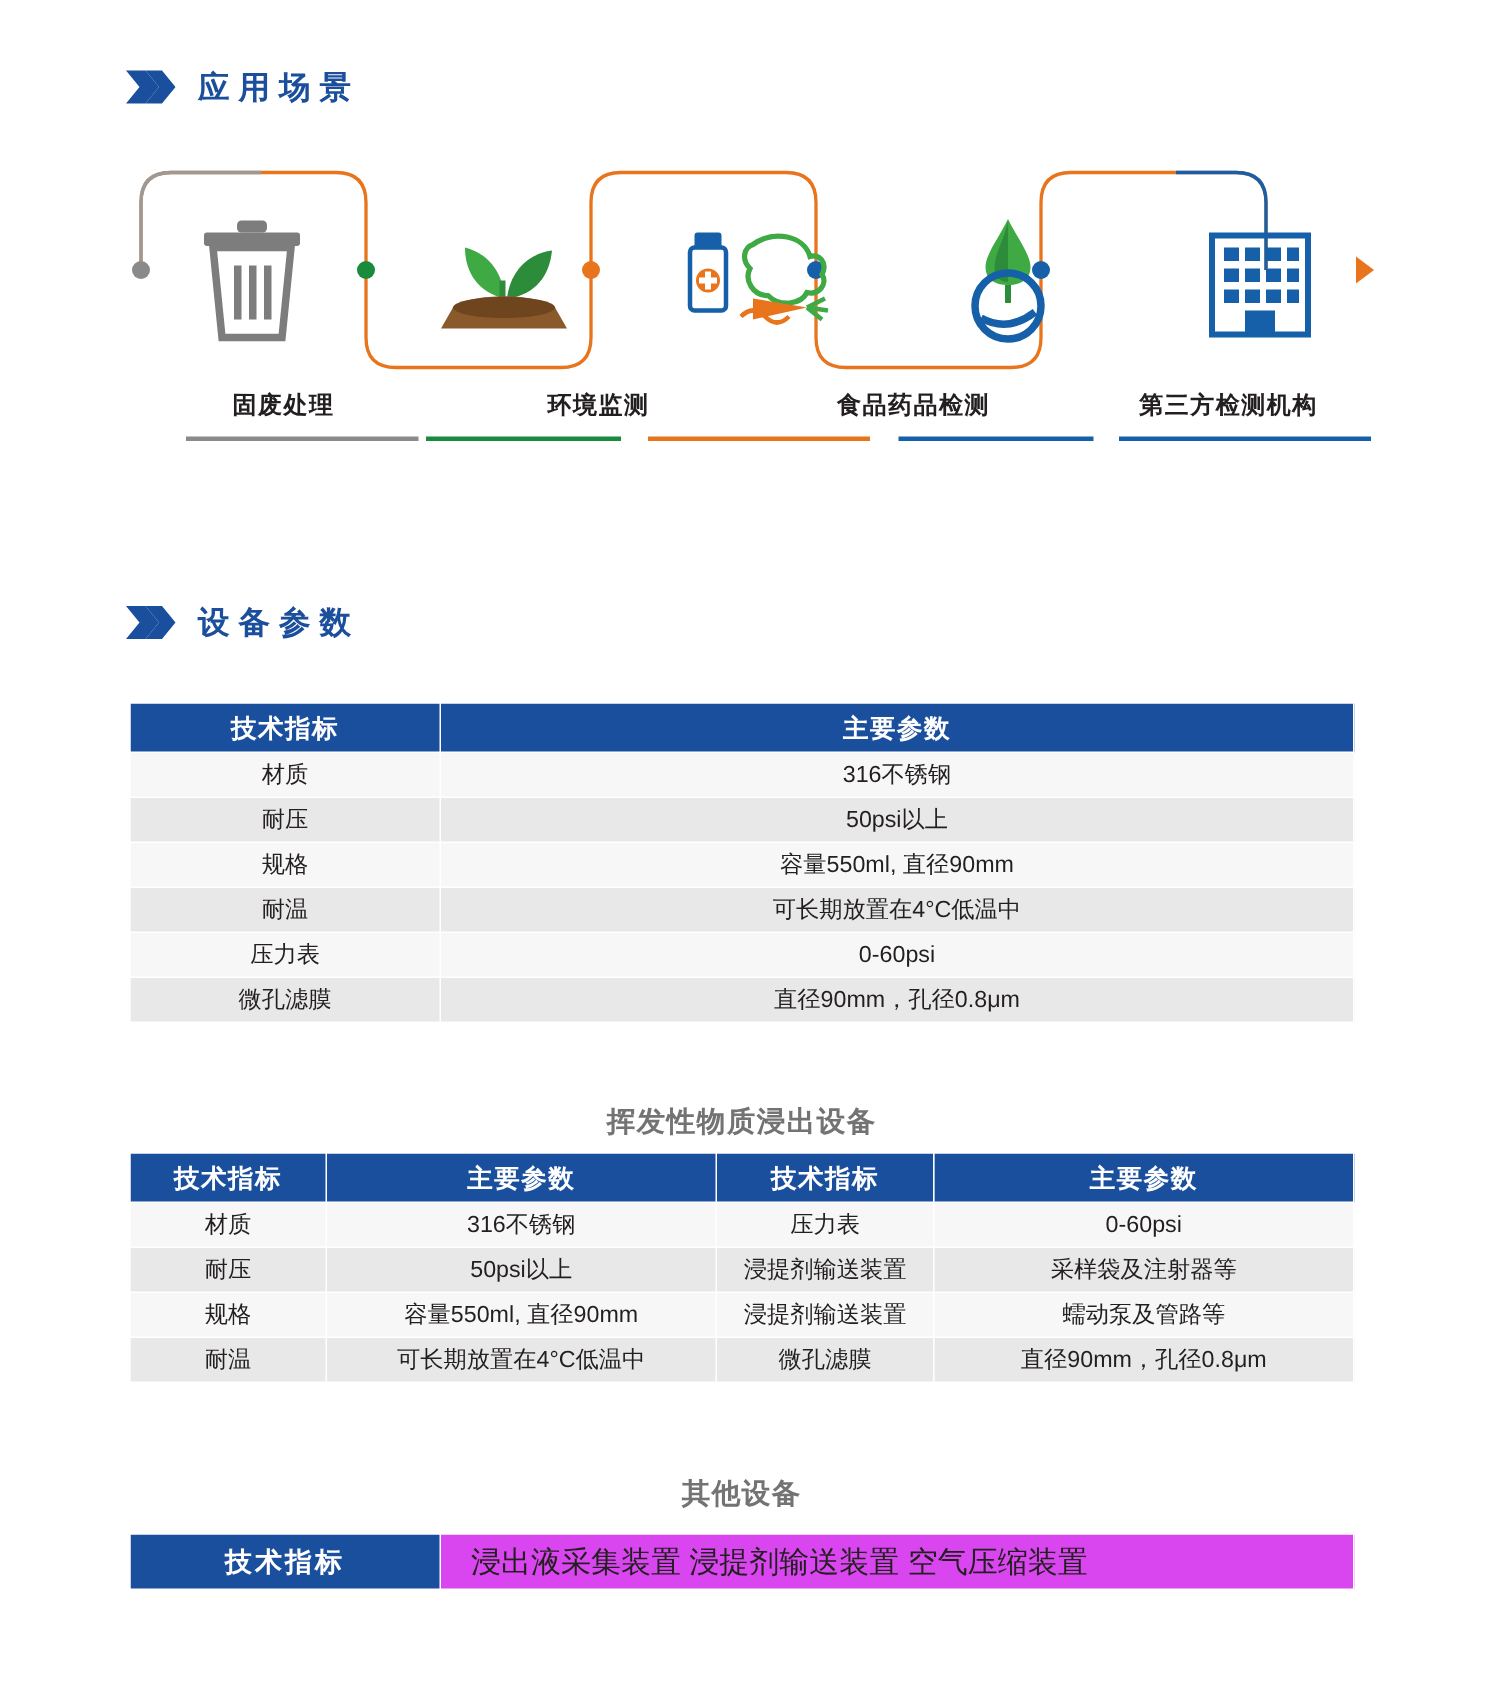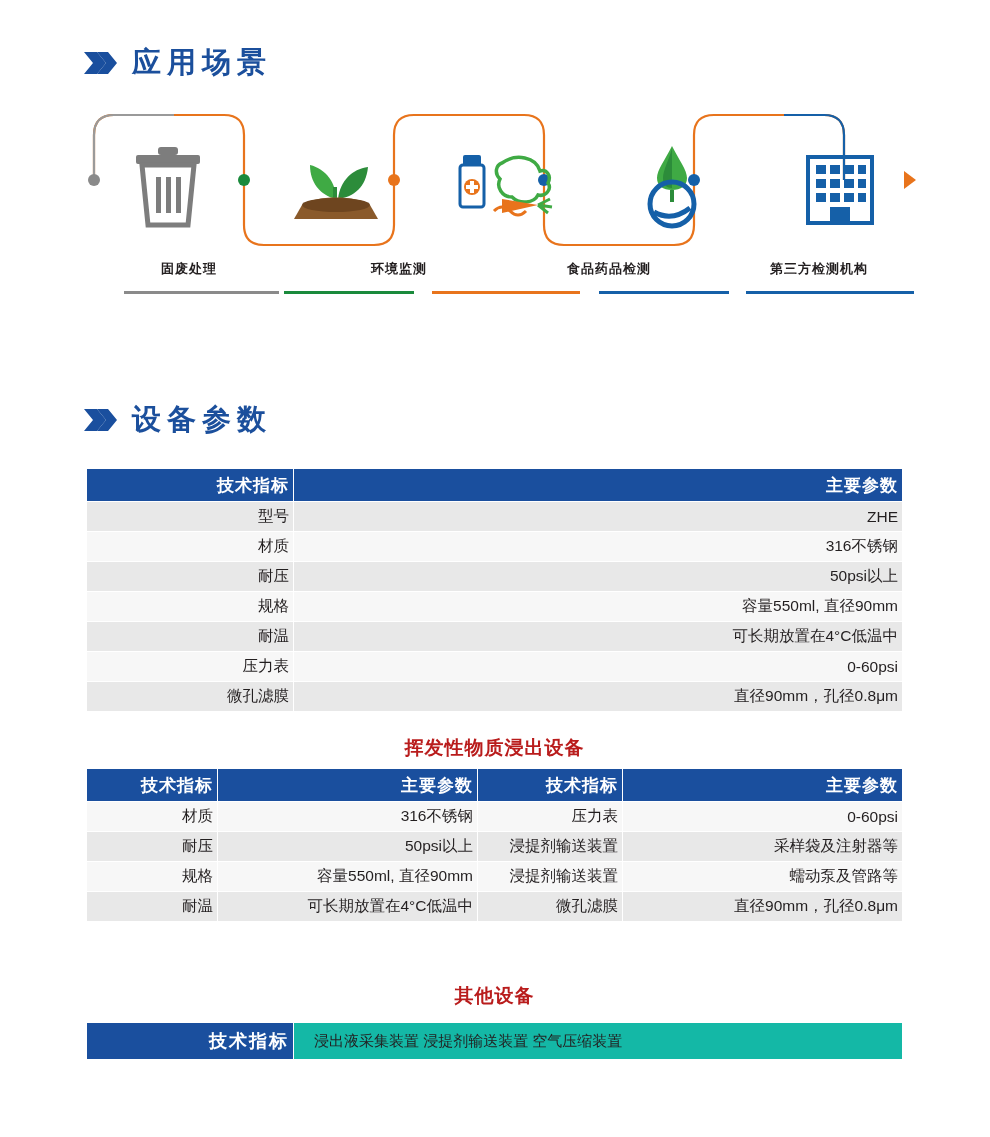--- a/index.html
+++ b/index.html
@@ -23,21 +23,21 @@
     gap: 14px;
   }
   .head-arrow {
     width: 34px;
     height: 30px;
     position: relative;
     flex: none;
   }
   .head-arrow svg { display:block; }
   .head-title {
-    font-size: 29px;
+    font-size: 21px;
     font-weight: bold;
     color: #1b4f9c;
     letter-spacing: 6px;
   }
 
   #applications-head { position: absolute; left: 84px; top: 43px; }
   #params-head       { position: absolute; left: 84px; top: 400px; }
 
   
   #scenario-band {
@@ -67,21 +67,21 @@
   .scenario-labels {
     position: absolute;
     left: 0;
     top: 155px;
     width: 840px;
     display: flex;
   }
   .scn-label {
     flex: 1 1 0;
     text-align: center;
-    font-size: 13px;
+    font-size: 16px;
     font-weight: bold;
     color: #231f20;
     padding-bottom: 8px;
     letter-spacing: 1px;
   }
   .scn-label span.txt { display:inline-block; }
   .scn-underline {
     position: absolute;
     top: 186px;
     height: 3px;
@@ -90,21 +90,21 @@
   
   table {
     border-collapse: collapse;
     width: 817px;
     position: absolute;
     table-layout: fixed;
   }
   table td, table th {
     border: 1px solid #ffffff;
     font-size: 15.5px;
-    text-align: right;
+    text-align: center;
     height: 29px;
     padding: 0 4px;
     color: #231f20;
   }
   thead th {
     background: #1a4f9e;
     color: #ffffff;
     font-weight: bold;
     font-size: 17px;
     height: 32px;
@@ -116,21 +116,21 @@
   #table-main { left: 86px; top: 468px; }
   #table-main col.c1 { width: 207px; }
 
   .sub-title {
     position: absolute;
     width: 817px;
     left: 86px;
     text-align: center;
     font-size: 19px;
     font-weight: bold;
-    color: #b91c1c;
+    color: #737373;
     letter-spacing: 1px;
   }
   #vol-title { top: 735px; }
   #other-title { top: 983px; }
 
   #table-vol { left: 86px; top: 768px; }
   #table-vol col.c1 { width: 131px; }
   #table-vol col.c2 { width: 260px; }
   #table-vol col.c3 { width: 145px; }
 
@@ -138,25 +138,25 @@
   #table-other col.c1 { width: 207px; }
   #table-other th.lbl {
     background: #1a4f9e;
     color: #fff;
     font-size: 18px;
     font-weight: bold;
     height: 36px;
     letter-spacing: 2px;
   }
   #table-other td.val {
-    background: #14b8a6;
+    background: #d946ef;
     text-align: left;
     padding-left: 20px;
     height: 36px;
-    font-size: 15px;
+    font-size: 20px;
   }
 </style>
 </head>
 <body>
 
 <div class="section-head" id="applications-head">
   <span class="head-arrow">
     <svg width="34" height="30" viewBox="0 0 34 30">
       <polygon points="0,4 13,4 22,15 13,26 0,26 9,15" fill="#1a4f9e"></polygon>
       <polygon points="13,4 24,4 33,15 24,26 13,26 22,15" fill="#1a4f9e"></polygon>
@@ -294,24 +294,20 @@
       <col class="c1">
       <col>
     </colgroup>
   <thead>
     <tr>
       <th>技术指标</th>
       <th>主要参数</th>
     </tr>
   </thead>
   <tbody>
-    <tr class="alt">
-        <td>型号</td>
-        <td>ZHE</td>
-      </tr>
     <tr class="plain">
         <td>材质</td>
         <td>316不锈钢</td>
       </tr>
     <tr class="alt">
         <td>耐压</td>
         <td>50psi以上</td>
       </tr>
     <tr class="plain">
         <td>规格</td>

